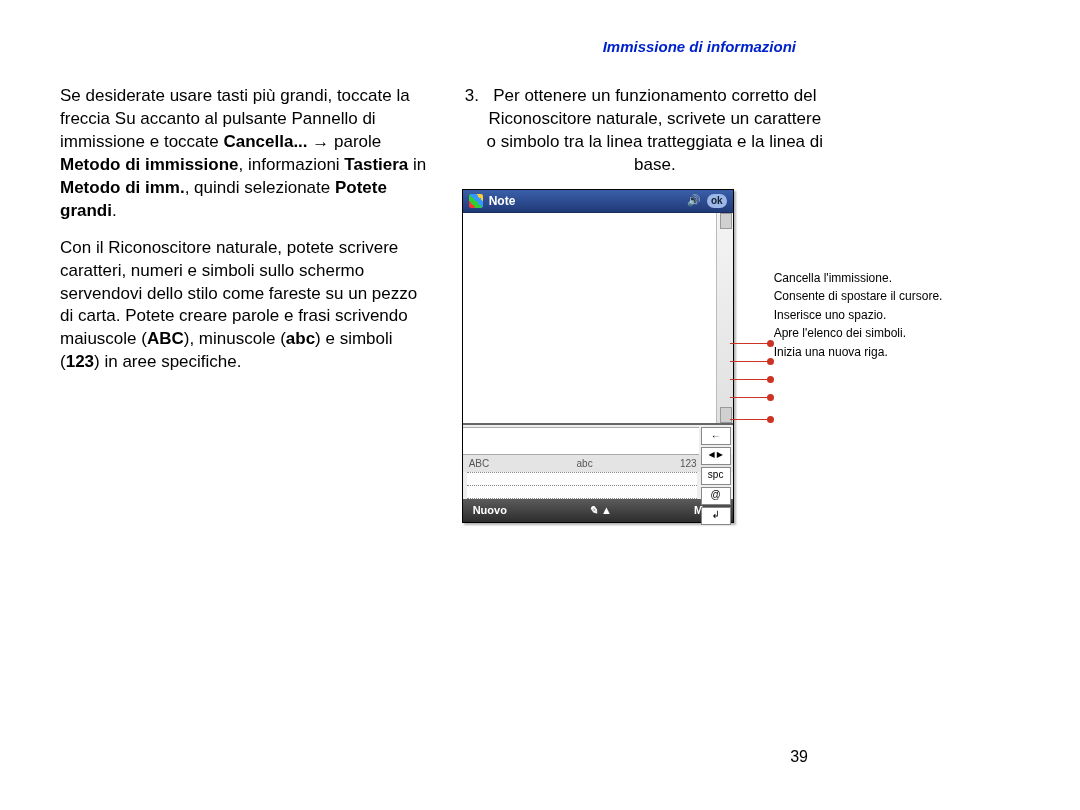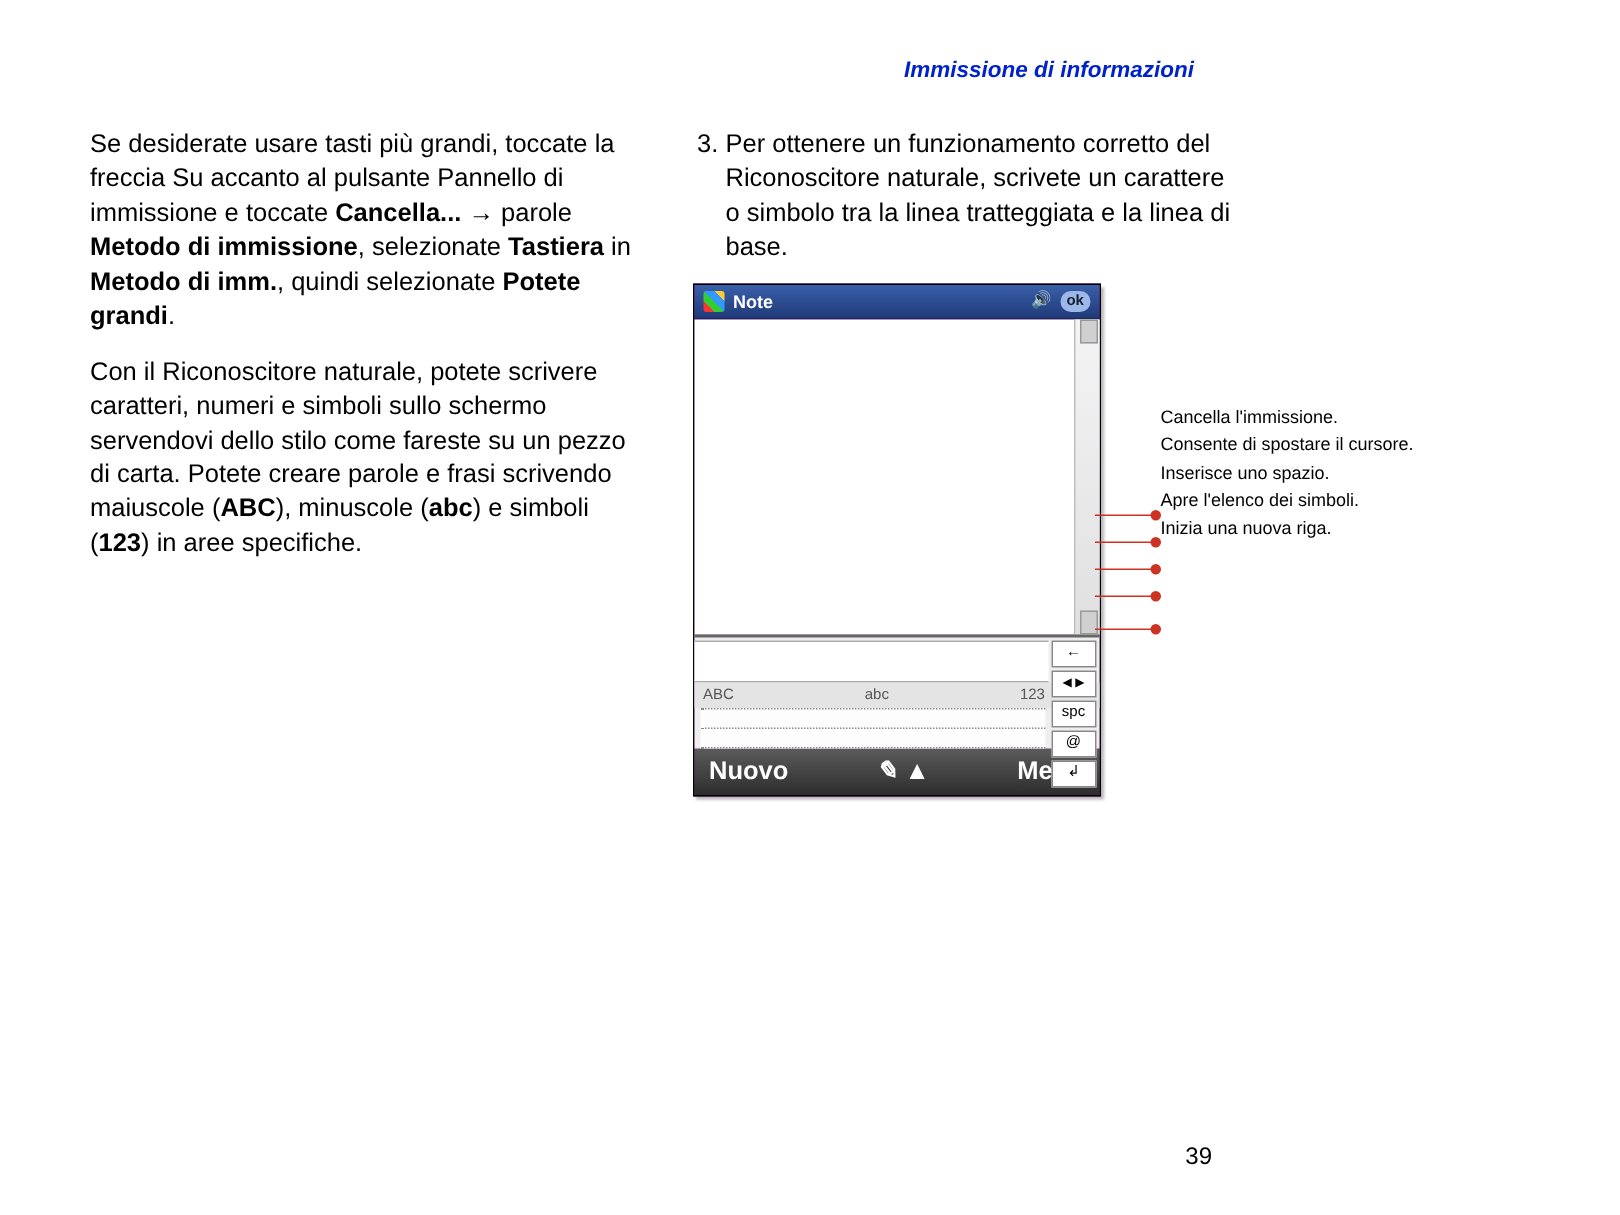--- a/index.html
+++ b/index.html
@@ -50,21 +50,21 @@
   .heading {
     font-size: 21px;
     font-weight: bold;
     margin: 28px 0 10px 0;
   }
   .bold { font-weight: bold; }
   ol { margin: 0; padding-left: 22px; }
   ol li { margin-bottom: 12px; }
   .page-number {
     position: absolute;
-    bottom: 29px;
+    bottom: 44px;
     right: 48px;
     font-size: 16px;
   }
 
   
   .device {
     position: relative;
     margin-top: 8px;
     width: 270px;
     background: #a21caf;
@@ -142,21 +142,21 @@
   }
   .side-buttons .sb {
     height:16px; width:28px;
     background:#fff; border:1px solid #888;
     font-size:10px; text-align:center; line-height:14px;
     position:relative;
   }
   .bottom-bar {
     display:flex; justify-content:space-between; align-items:center;
     background:linear-gradient(#5b5b5b,#2d2d2d);
-    color:#fff; font-size:17px; font-weight:bold;
+    color:#fff; font-size:11px; font-weight:bold;
     padding:4px 10px;
   }
   .bottom-bar .mid {
     display:flex; gap:6px; align-items:center; font-style:italic;
   }
 
   
   .callouts {
     position:absolute;
     left:300px;
@@ -183,32 +183,32 @@
 <body>
 
 <div class="page">
   <div class="header">Immissione di informazioni</div>
 
   <div class="columns">
 
     <div class="col col-left">
       <p class="para">
         <span>Se desiderate usare tasti più grandi, toccate la freccia Su accanto al pulsante Pannello di immissione e toccate </span>
-        <span class="bold">Cancella...</span><span> → </span><span> parole </span><span class="bold">Metodo di immissione</span><span>, selezionate </span><span class="bold">Tastiera</span><span> in </span><span class="bold">Metodo di imm.</span><span>, quindi selezionate </span><span class="bold">Potete grandi</span><span>.</span>
+        <span class="bold">Cancella...</span><span> → </span><span> parole </span><span class="bold">Metodo di immissione</span><span>, informazioni </span><span class="bold">Tastiera</span><span> in </span><span class="bold">Metodo di imm.</span><span>, quindi selezionate </span><span class="bold">Potete grandi</span><span>.</span>
       </p>
 
 
       <p class="para">
         <span>Con il Riconoscitore naturale, potete scrivere caratteri, numeri e simboli sullo schermo servendovi dello stilo come fareste su un pezzo di carta. Potete creare parole e frasi scrivendo maiuscole (</span><span class="bold">ABC</span><span>), minuscole (</span><span class="bold">abc</span><span>) e simboli (</span><span class="bold">123</span><span>) in aree specifiche.</span>
       </p>
 
     </div>
 
     <div class="col col-right">
-      <ol start="3" style="padding-left:22px;">
+      <ol start="3" style="padding-left:22px;text-align:center;">
         <li>Per ottenere un funzionamento corretto del Riconoscitore naturale, scrivete un carattere o simbolo tra la linea tratteggiata e la linea di base.</li>
       </ol>
 
       <div class="device">
         <div class="device-titlebar">
           <div class="title-left">
             <span class="winflag"></span>
             <span>Note</span>
           </div>
           <div class="title-right">

